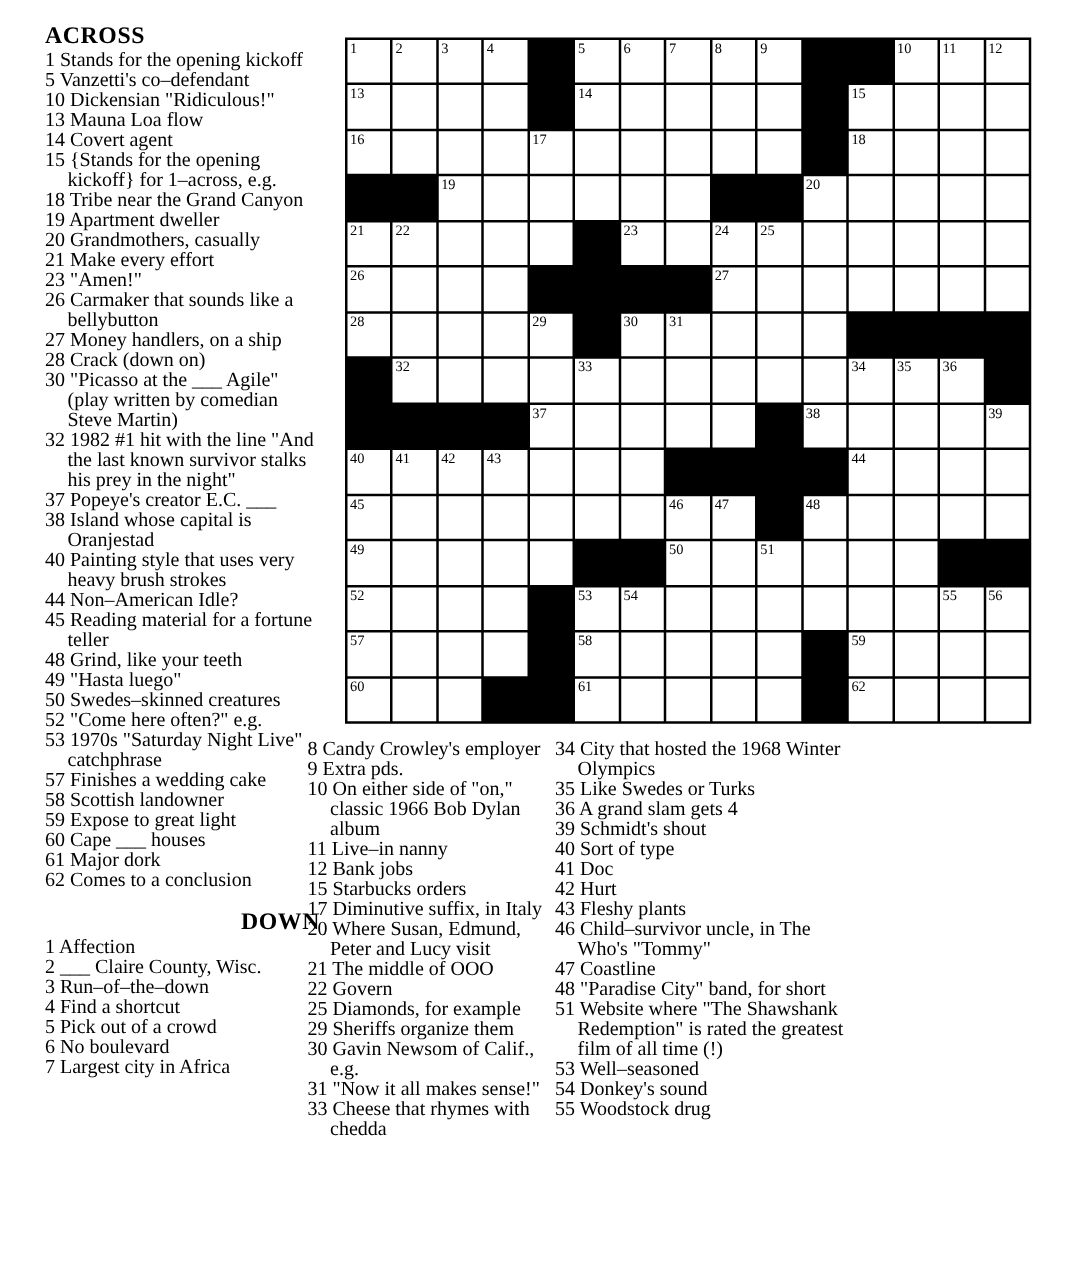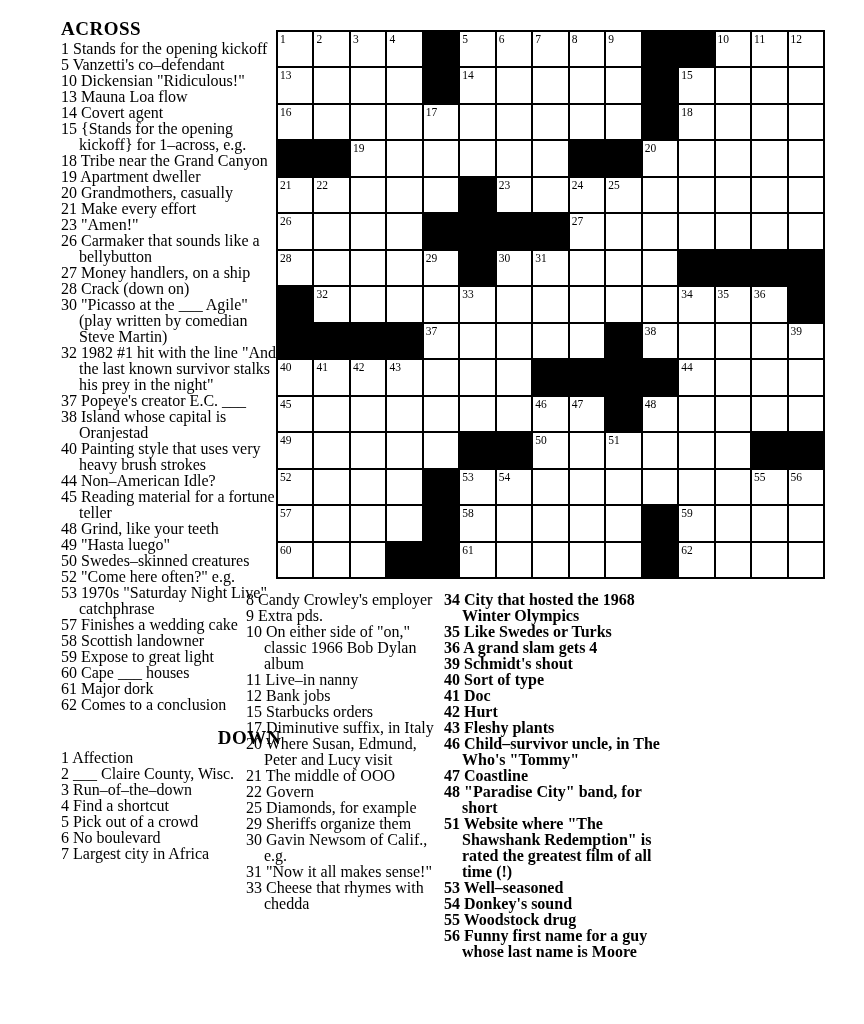--- a/index.html
+++ b/index.html
@@ -17,23 +17,23 @@
     width: 864px;
     height: 1024px;
     background: #fff;
   }
   
   .col {
     position: absolute;
     font-size: 16px;
     line-height: 16px;
   }
-  .col-across { left: 61px; top: 18px; width: 220px; }
+  .col-across { left: 36px; top: 18px; width: 220px; }
   .col-mid    { left: 246px; top: 592px; width: 194px; }
-  .col-right  { left: 444px; top: 592px; width: 232px; font-weight: bold; }
+  .col-right  { left: 444px; top: 592px; width: 232px; }
   .hdr {
     font-weight: bold;
     font-size: 19px;
     line-height: 21px;
     margin: 0 0 2px 0;
     letter-spacing: 0.5px;
   }
   .hdr-down { margin-top: 14px; text-align: right; }
   .clue {
     padding-left: 18px;
@@ -504,16 +504,15 @@
       <div class="clue"><span>41</span> <span>Doc</span></div>
       <div class="clue"><span>42</span> <span>Hurt</span></div>
       <div class="clue"><span>43</span> <span>Fleshy plants</span></div>
       <div class="clue"><span>46</span> <span>Child–survivor uncle, in The Who's "Tommy"</span></div>
       <div class="clue"><span>47</span> <span>Coastline</span></div>
       <div class="clue"><span>48</span> <span>"Paradise City" band, for short</span></div>
       <div class="clue"><span>51</span> <span>Website where "The Shawshank Redemption" is rated the greatest film of all time (!)</span></div>
       <div class="clue"><span>53</span> <span>Well–seasoned</span></div>
       <div class="clue"><span>54</span> <span>Donkey's sound</span></div>
       <div class="clue"><span>55</span> <span>Woodstock drug</span></div>
-      <div class="clue"><span>56</span> <span>Funny first name for a guy whose last name is Moore</span></div>
     </div>
 
 </div>
 
 </body></html>

